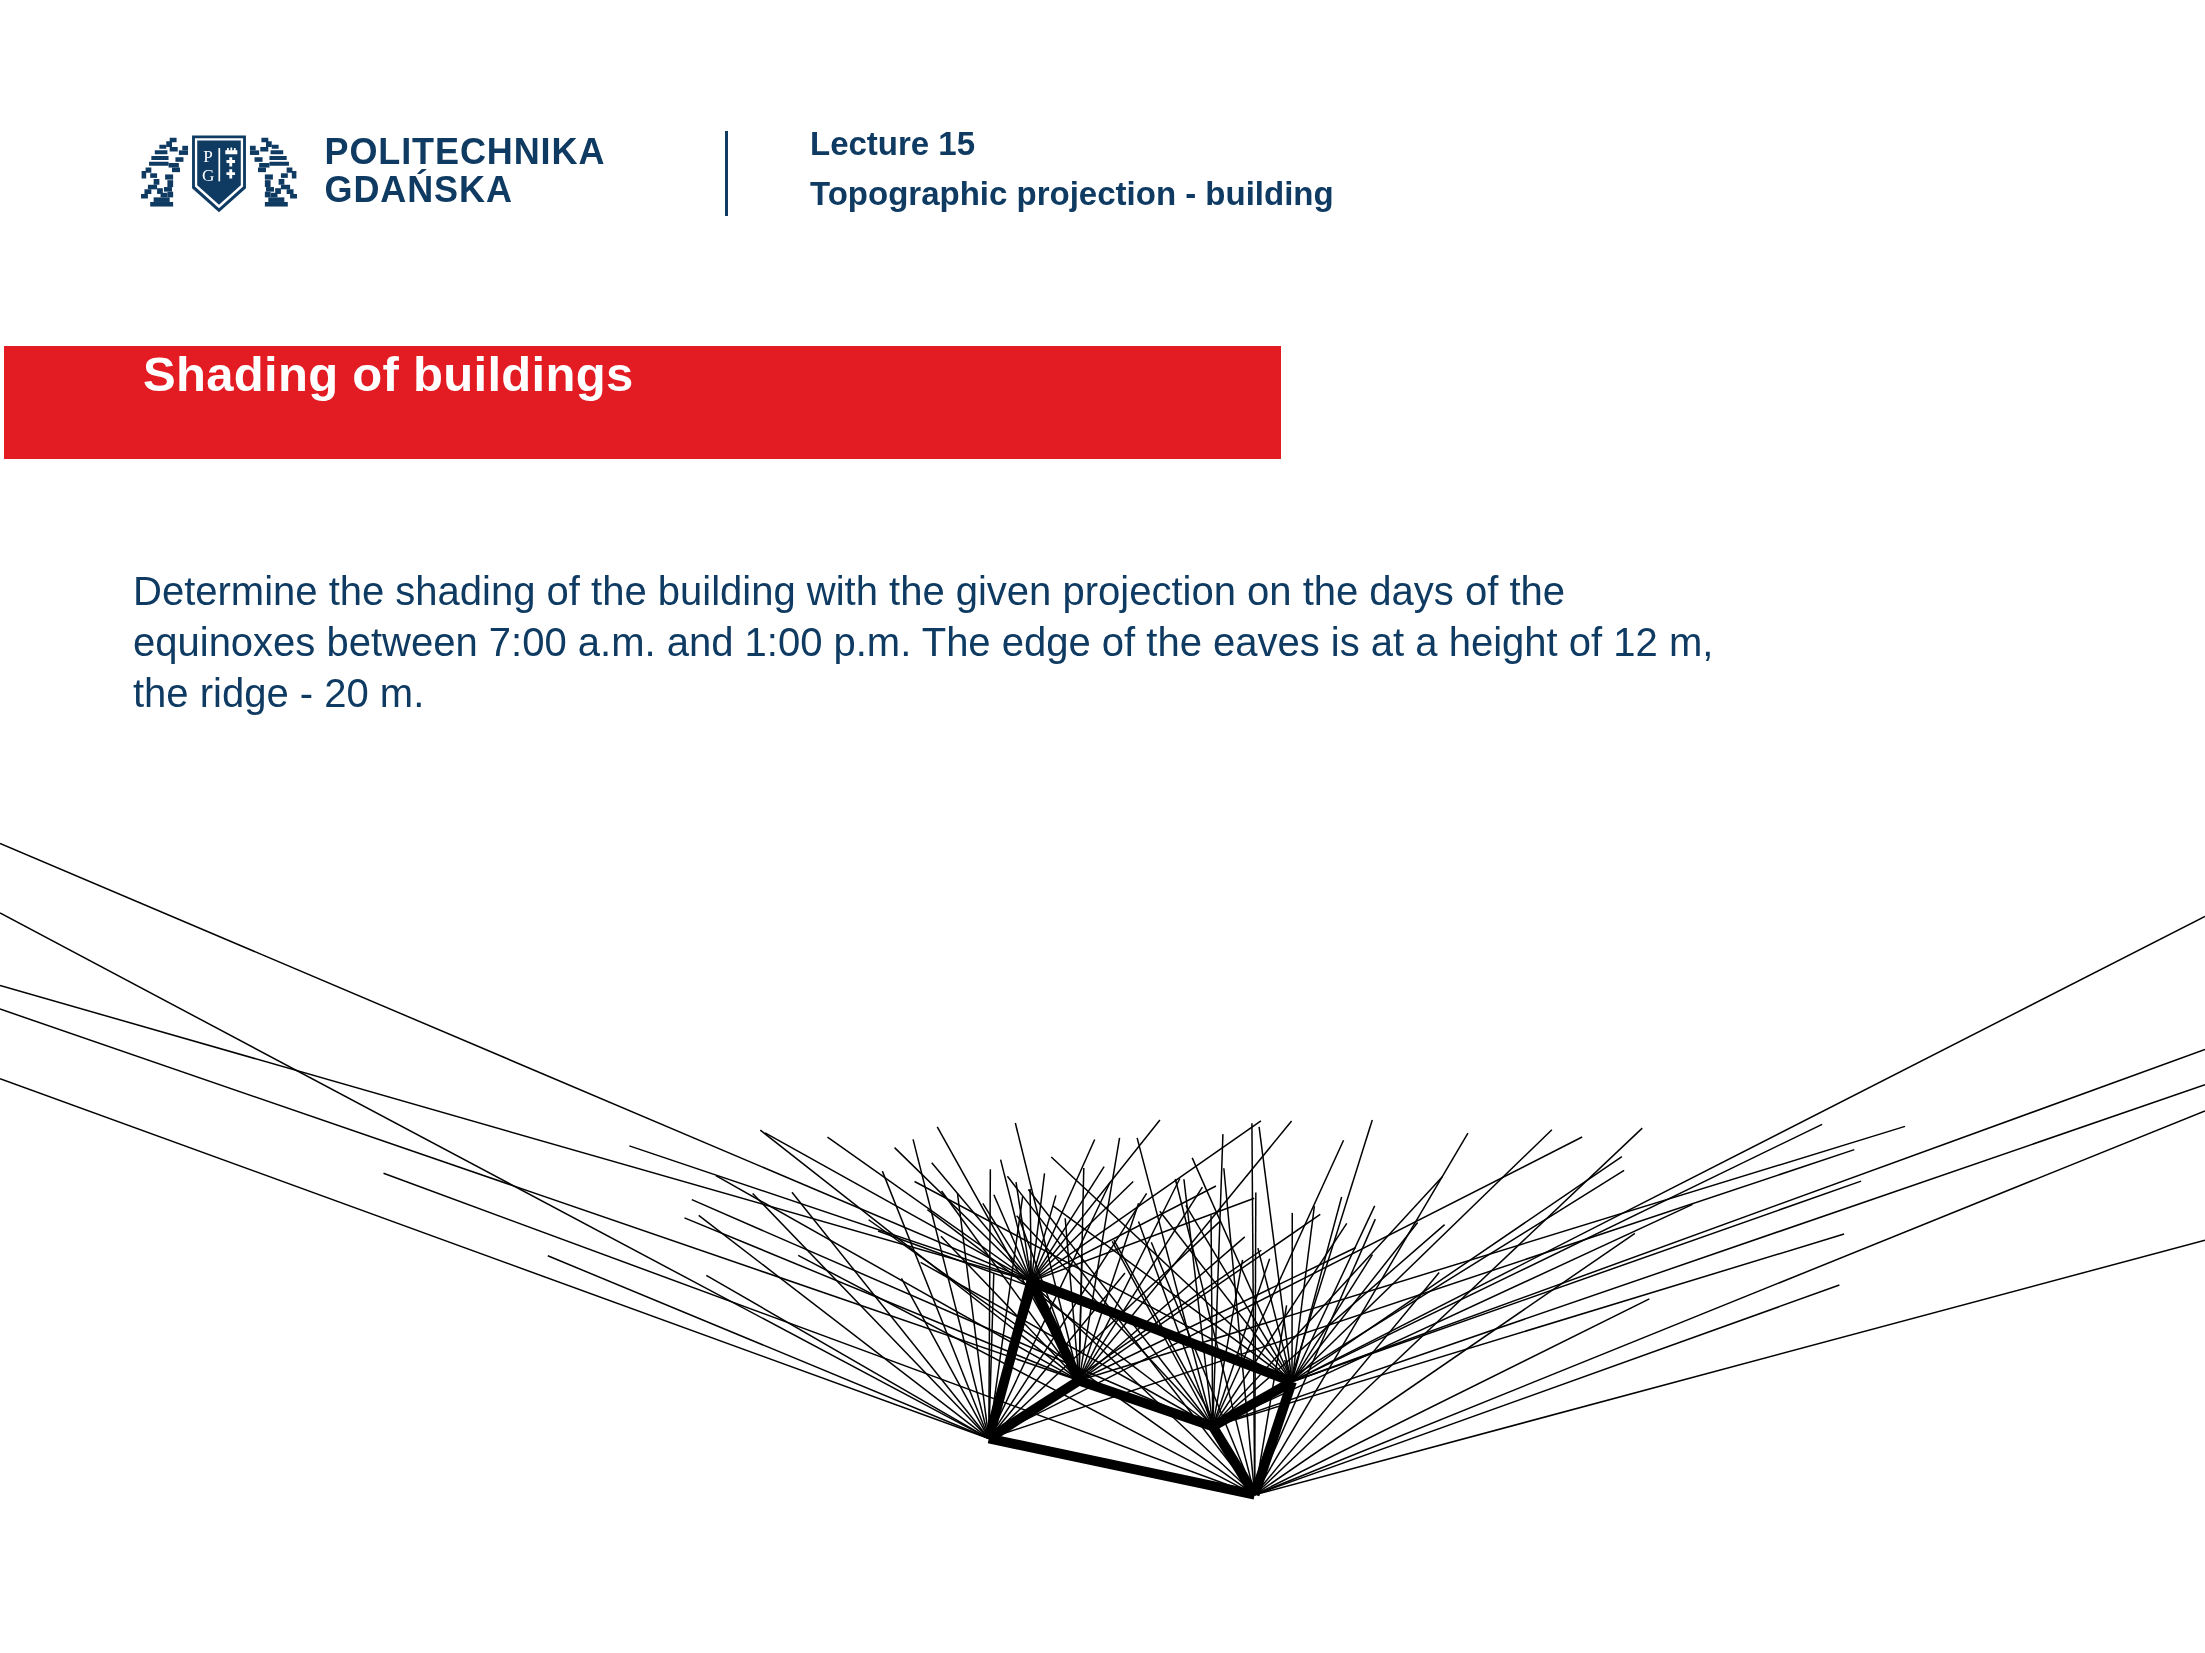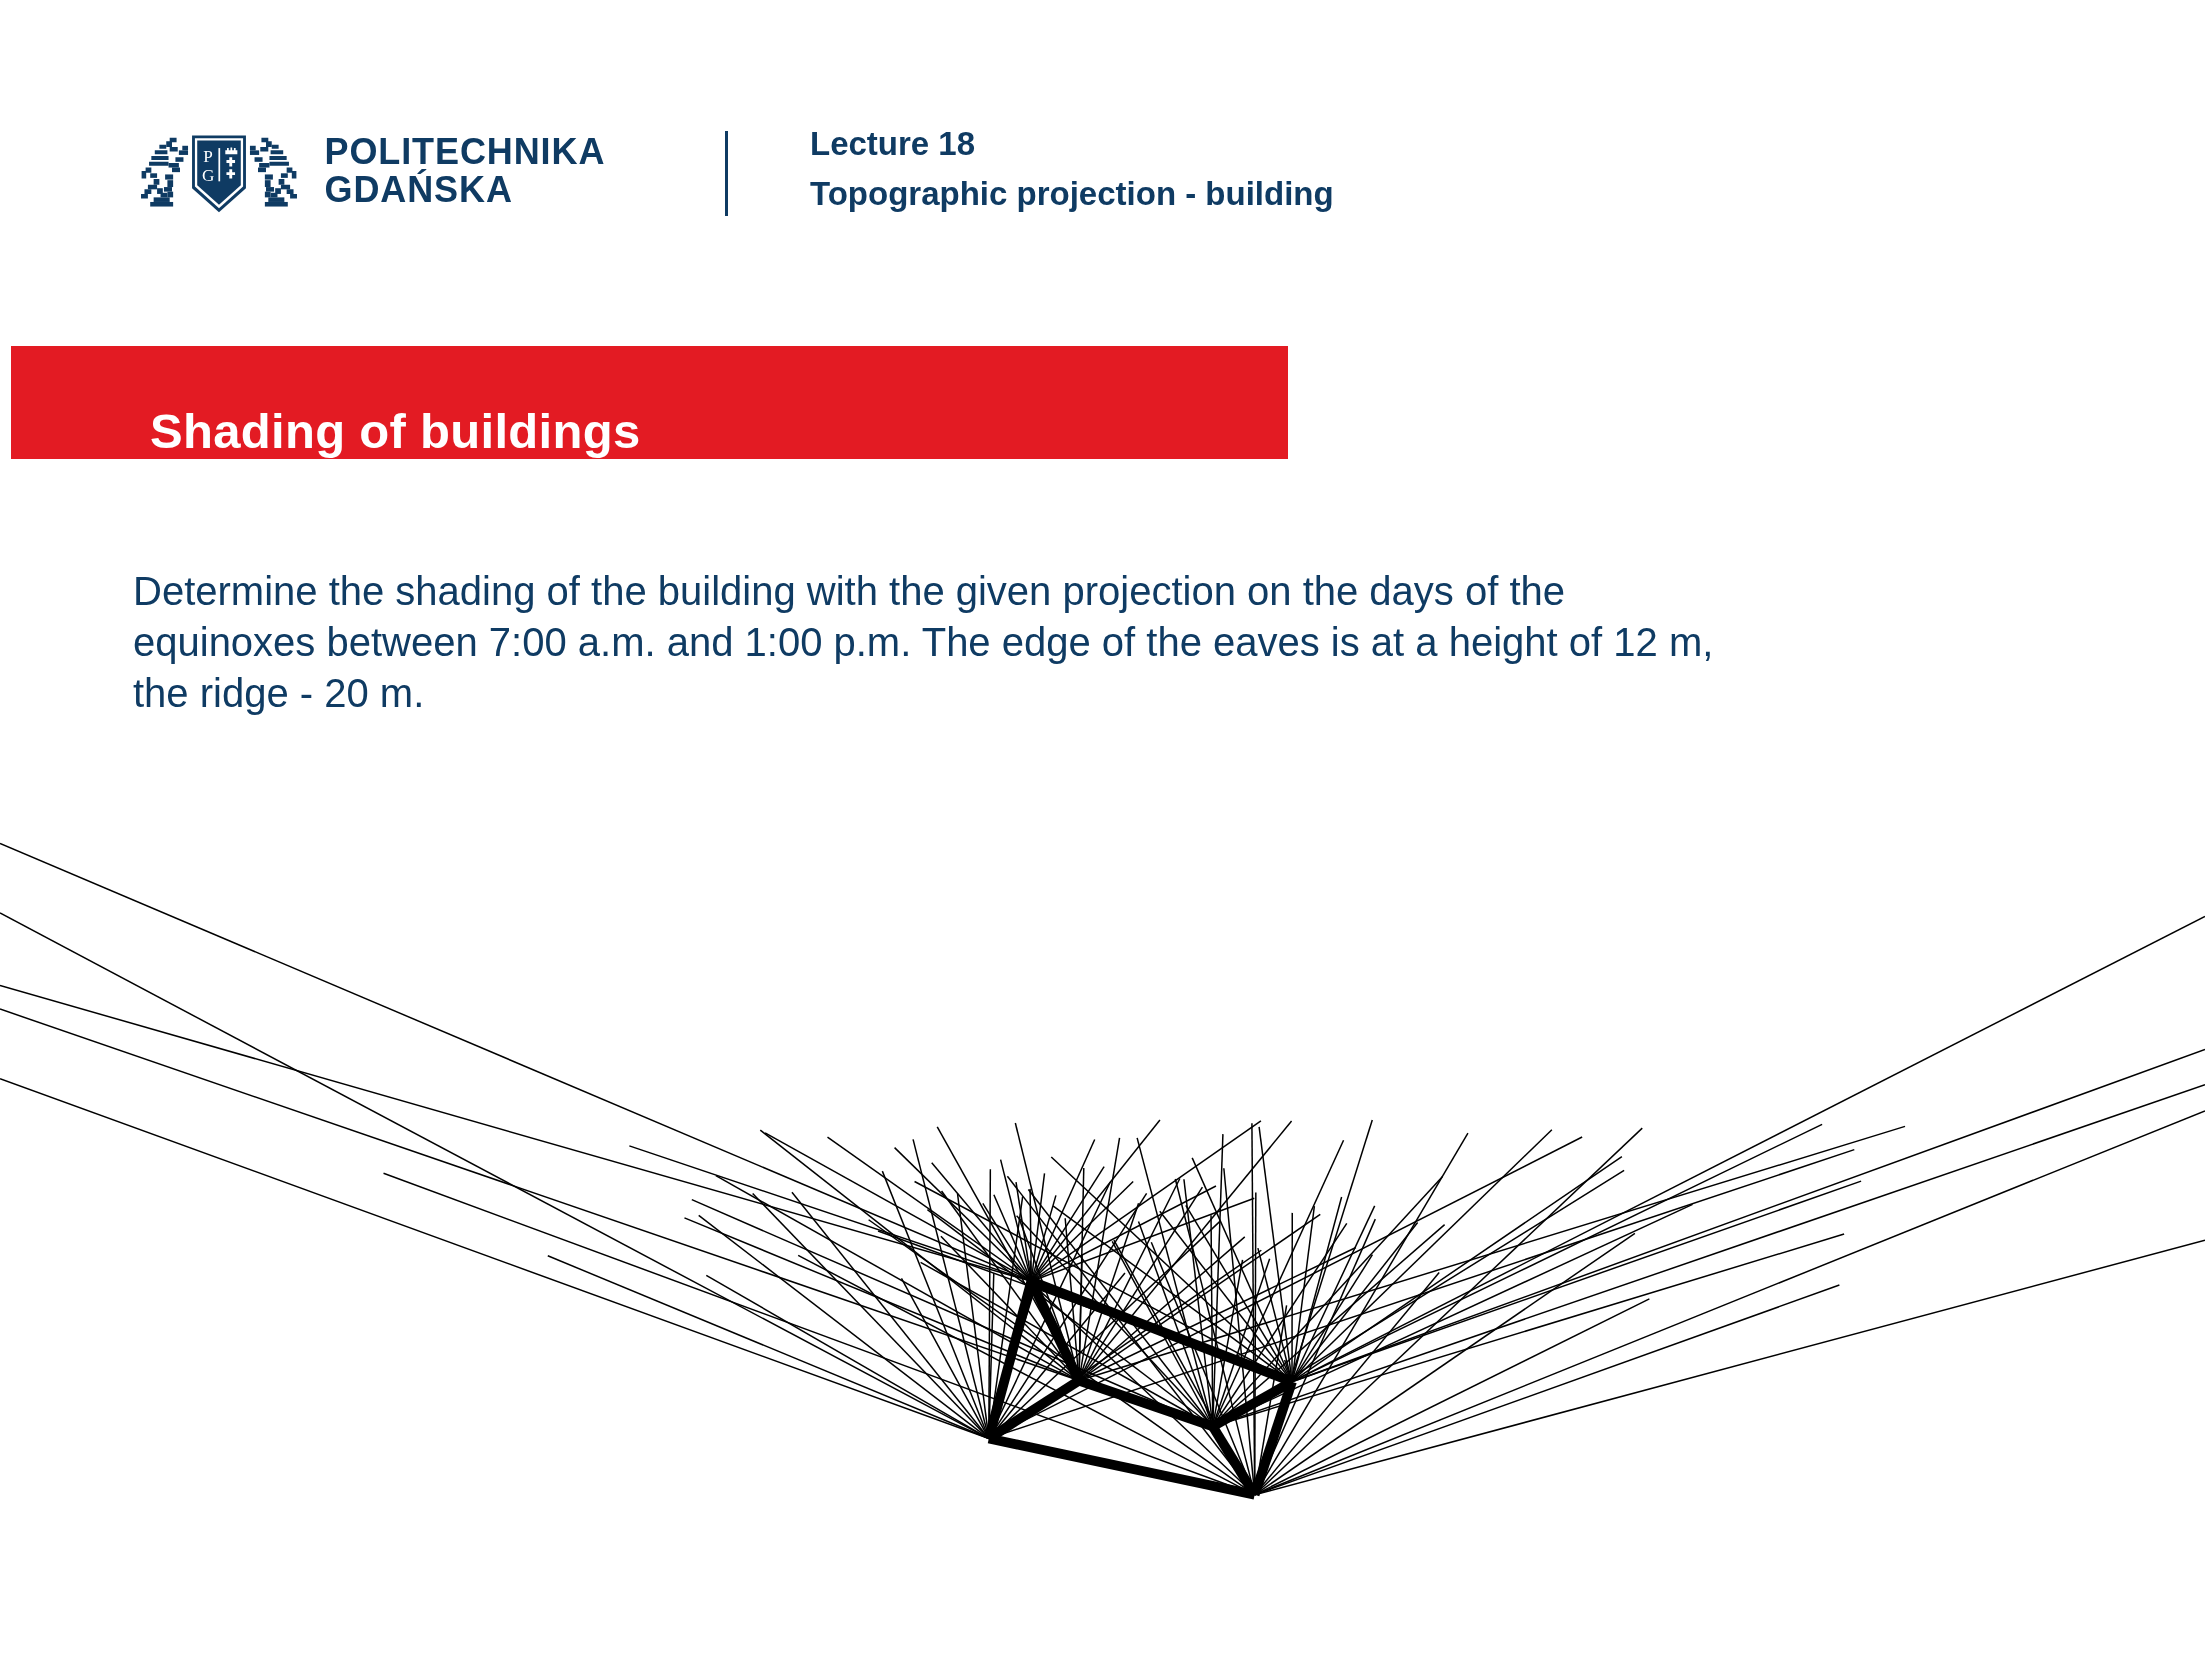--- a/index.html
+++ b/index.html
@@ -74,27 +74,27 @@
     color: #0F3B63;
     font-weight: bold;
     font-size: 33px;
     white-space: nowrap;
     line-height: 1.05;
   }
 
   
   #banner {
     position: absolute;
-    left: 11px;
+    left: 4px;
     top: 346px;
     width: 1277px;
     height: 113px;
     background: #E31B23;
     display: flex;
-    align-items: flex-end;
+    align-items: flex-start;
   }
   #banner-title {
     color: #ffffff;
     font-weight: bold;
     font-size: 49px;
     margin-left: 139px;
     white-space: nowrap;
     letter-spacing: 0.3px;
   }
 
@@ -198,21 +198,21 @@
 
       <div id="wordmark">
         <div class="wm-line">POLITECHNIKA</div>
         <div class="wm-line">GDAŃSKA</div>
       </div>
     </div>
 
     <div id="header-divider"></div>
 
     <div id="lecture-block">
-      <div class="lec-line">Lecture 18</div>
+      <div class="lec-line">Lecture 15</div>
       <div class="lec-line">Topographic projection - building</div>
     </div>
   </div>
 
   <div id="banner">
     <div id="banner-title">Shading of buildings</div>
   </div>
 
   <div id="body-text">
     <div class="bt-line">Determine the shading of the building with the given projection on the days of the</div>

